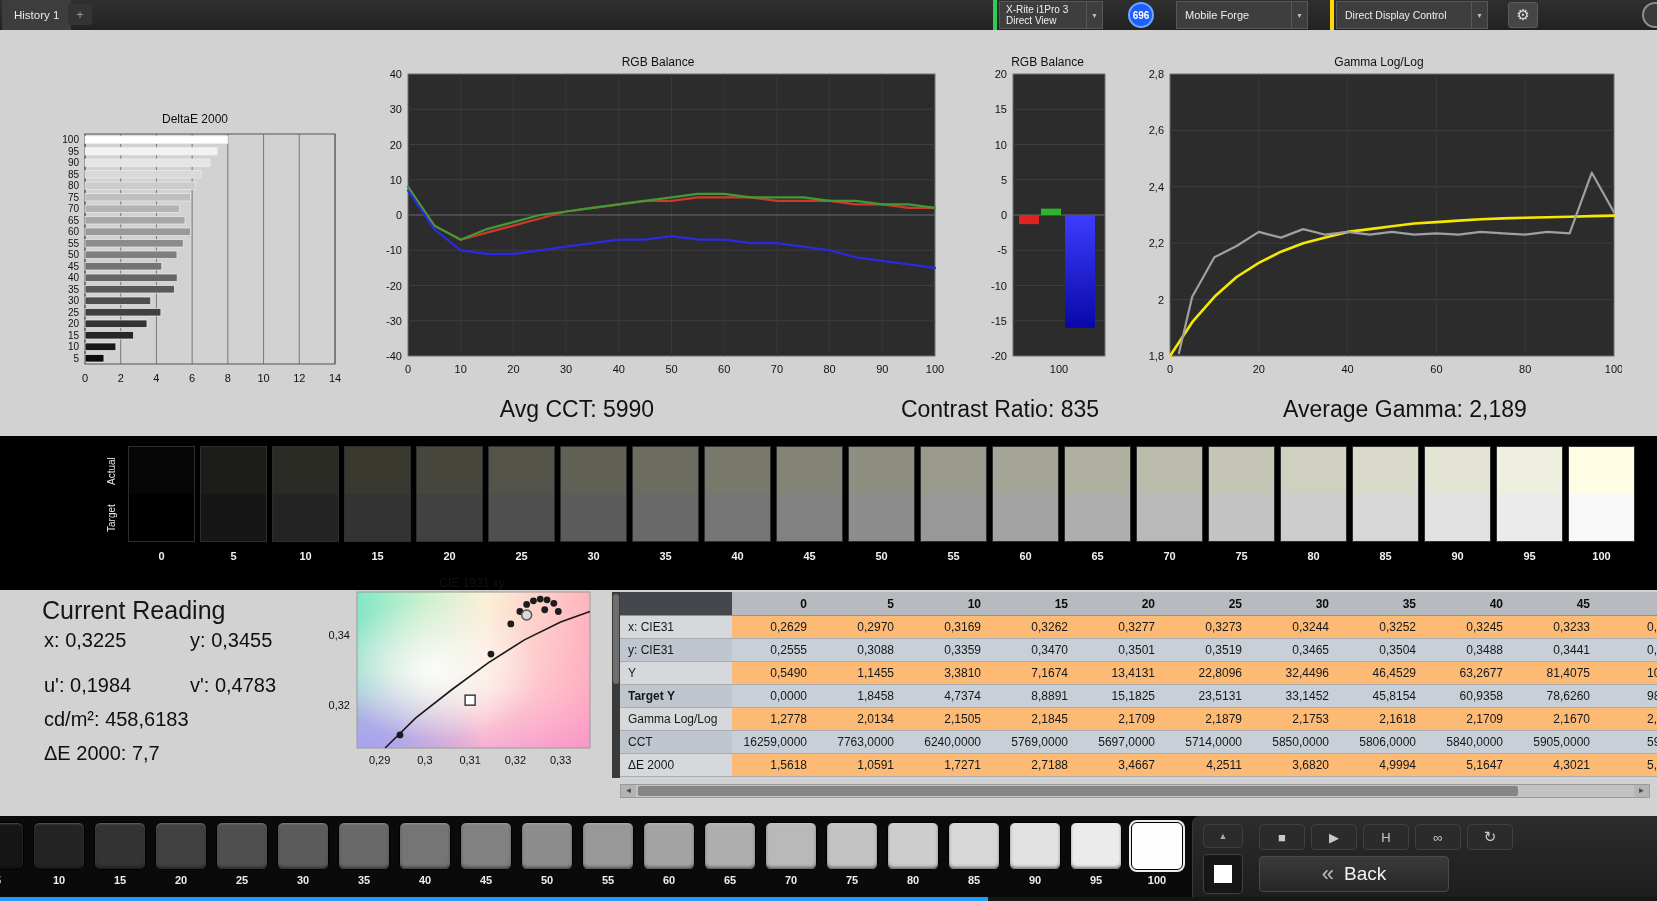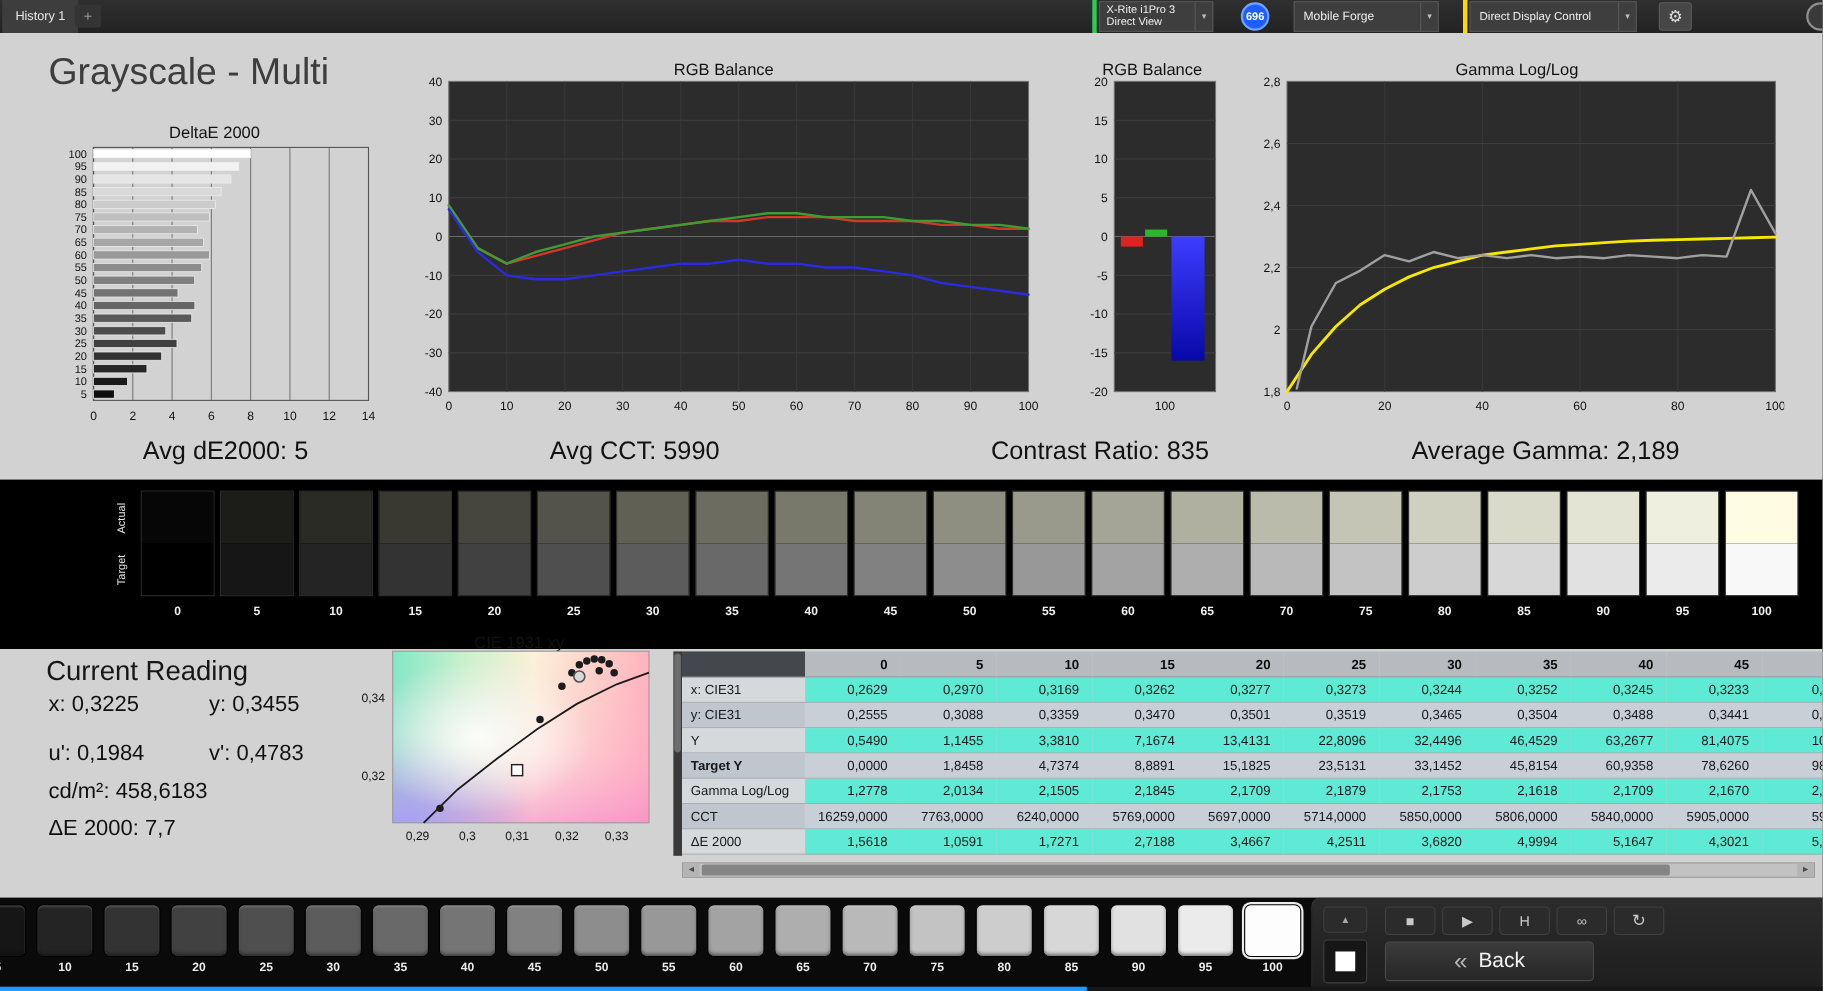--- a/index.html
+++ b/index.html
@@ -26,21 +26,21 @@
       border-left:1px solid #575757;color:#bdbdbd;font-size:7px;}
   .badge{position:absolute;left:1128px;top:2px;width:26px;height:26px;border-radius:50%;background:#1e5eff;
       border:2px solid #6fa4ff;box-sizing:border-box;color:#fff;font-size:10px;font-weight:bold;
       display:flex;align-items:center;justify-content:center;}
   .gearbtn{position:absolute;left:1508px;top:2px;width:30px;height:26px;background:#464646;border:1px solid #5c5c5c;
       border-radius:3px;box-sizing:border-box;color:#ddd;font-size:15px;display:flex;align-items:center;justify-content:center;}
   .halfcircle{position:absolute;left:1642px;top:2px;width:26px;height:26px;border-radius:50%;background:#3a3a3a;
       border:2px solid #8f8f8f;box-sizing:border-box;}
   
   .page-title{position:absolute;left:44px;top:46px;font-size:34px;color:#3d3d3d;}
-  .chart-title{position:absolute;font-size:15px;color:#111;text-align:center;}
+  .chart-title{position:absolute;font-size:12px;color:#111;text-align:center;}
   .stat{position:absolute;top:396px;font-size:23px;color:#121212;text-align:center;}
   svg text{font-family:"Liberation Sans",sans-serif;}
   
   .swatchstrip{position:absolute;left:0;top:436px;width:1657px;height:154px;background:#000;}
   .vlabel{position:absolute;left:106px;width:18px;color:#e8e8e8;font-size:10px;writing-mode:vertical-rl;
       transform:rotate(180deg);text-align:center;}
   .swatch{position:absolute;top:10px;width:67px;height:96px;border:1px solid #2e2e2e;box-sizing:border-box;}
   .half{height:50%;}
   .swlabel{position:absolute;top:114px;width:67px;text-align:center;color:#f0f0f0;font-size:11px;font-weight:bold;}
   
@@ -51,21 +51,21 @@
   .table-wrap{position:absolute;left:612px;top:592px;width:1045px;height:212px;overflow:hidden;}
   .vstrip{position:absolute;left:0;top:0;width:8px;height:186px;background:#3a3a3a;}
   .vstrip .vthumb{position:absolute;left:1px;top:2px;width:6px;height:90px;background:#6e6e6e;border-radius:3px;}
   #table-grid{position:absolute;left:8px;top:0;width:1090px;}
   .trow{display:flex;height:23px;line-height:23px;}
   .trow.thead{height:24px;line-height:24px;}
   .tcell{flex:none;text-align:right;padding-right:12px;box-sizing:border-box;font-size:12px;color:#15181b;
       border-bottom:1px solid #a9adb2;overflow:hidden;white-space:nowrap;}
   .thead .tcell{background:#b7bbbf;color:#0b0b0b;font-weight:bold;border-bottom:1px solid #8f9398;}
   .thead .corner{background:#44484c;}
-  .trow.even .tcell{background:#5eead4;}
+  .trow.even .tcell{background:#fdba74;}
   .trow.odd .tcell{background:#c9cfd7;}
   .tcell.tlabel{text-align:left;padding-left:8px;}
   .trow.even .tlabel{background:#d6d9dc;}
   .trow.odd .tlabel{background:#bfc6cd;}
   .hscroll{position:absolute;left:8px;top:192px;width:1030px;height:14px;background:#c2c2c2;border:1px solid #9a9a9a;box-sizing:border-box;}
   .hs-arrow{position:absolute;top:0;width:15px;height:12px;line-height:12px;text-align:center;color:#4c4c4c;font-size:8px;background:#b4b4b4;}
   .hs-arrow.left{left:0;}
   .hs-arrow.right{right:0;}
   .hs-thumb{position:absolute;left:17px;top:1px;width:880px;height:10px;background:#858585;border-radius:2px;}
   
@@ -115,21 +115,20 @@
     <div class="dd ddc">
       <div class="ddsingle">Direct Display Control</div>
       <div class="caret">▼</div>
     </div>
     <div class="gearbtn">
       <span>⚙</span>
     </div>
     <div class="halfcircle"></div>
   </div>
 
-  <div class="page-title">Grayscale - Multi</div>
 
   <div class="chart-title" style="left:30px;top:112px;width:330px;">DeltaE 2000</div>
   <div class="chart-title" style="left:368px;top:55px;width:580px;">RGB Balance</div>
   <div class="chart-title" style="left:975px;top:55px;width:145px;">RGB Balance</div>
   <div class="chart-title" style="left:1136px;top:55px;width:486px;">Gamma Log/Log</div>
 
   <svg id="svg-deltae" style="position:absolute;left:30px;top:126px;" width="330" height="266" viewBox="0 0 330 266">
       <line x1="55" y1="8" x2="55" y2="238" stroke="#6e6e6e" stroke-width="1.3"></line>
       <text x="55" y="256" text-anchor="middle" font-size="11" fill="#111">0</text>
       <line x1="90.71428571428572" y1="8" x2="90.71428571428572" y2="238" stroke="#6e6e6e" stroke-width="0.9"></line>
@@ -278,21 +277,20 @@
       <text x="28" y="122.8" text-anchor="end" font-size="11" fill="#111">2,4</text>
       <line x1="34" y1="175.19999999999993" x2="478" y2="175.19999999999993" stroke="#3e3e3e"></line>
       <text x="28" y="179.19999999999993" text-anchor="end" font-size="11" fill="#111">2,2</text>
       <line x1="34" y1="231.6" x2="478" y2="231.6" stroke="#3e3e3e"></line>
       <text x="28" y="235.6" text-anchor="end" font-size="11" fill="#111">2</text>
       <text x="28" y="292" text-anchor="end" font-size="11" fill="#111">1,8</text>
       <polyline points="34.0,288.0 56.2,254.2 78.4,228.8 100.6,209.0 122.8,194.9 145.0,183.7 167.2,175.2 189.4,169.6 211.6,163.9 233.8,161.1 256.0,158.3 278.2,155.5 300.4,154.1 322.6,152.6 344.8,151.2 367.0,150.4 389.2,149.8 411.4,149.3 433.6,148.7 455.8,148.1 478.0,147.6" fill="none" stroke="#f6e800" stroke-width="2.6" stroke-linejoin="round" stroke-linecap="round"></polyline>
       <polyline points="42.9,285.2 56.2,228.8 78.4,189.3 100.6,178.0 122.8,163.9 145.0,169.6 167.2,161.1 189.4,166.7 211.6,163.9 233.8,166.7 256.0,163.9 278.2,166.7 300.4,165.3 322.6,166.7 344.8,163.9 367.0,165.3 389.2,166.7 411.4,163.9 433.6,165.3 455.8,104.7 478.0,144.2" fill="none" stroke="#a0a0a0" stroke-width="2.2" stroke-linejoin="round" stroke-linecap="round"></polyline>
     </svg>
 
-  <div class="stat" style="left:40px;width:330px;">Avg dE2000: 5</div>
   <div class="stat" style="left:352px;width:450px;">Avg CCT: 5990</div>
   <div class="stat" style="left:830px;width:340px;">Contrast Ratio: 835</div>
   <div class="stat" style="left:1180px;width:450px;">Average Gamma: 2,189</div>
 
   <div class="swatchstrip" id="swatch-row">
     <div class="vlabel" style="top:12px;height:46px;">Actual</div>
     <div class="vlabel" style="top:58px;height:48px;">Target</div>
   <div class="swatch" style="left: 128px;">
         <div class="half" style="background: rgb(6, 6, 6);"></div>
         <div class="half" style="background: rgb(0, 0, 0);"></div>

